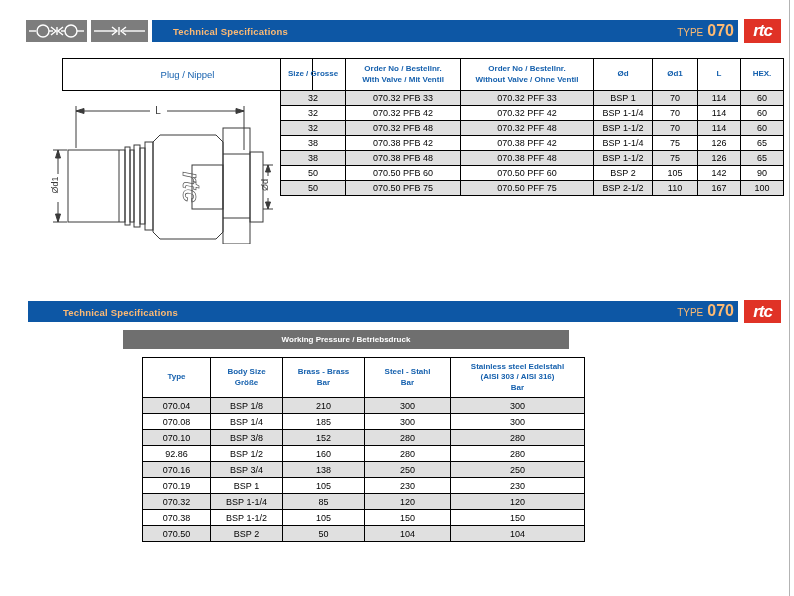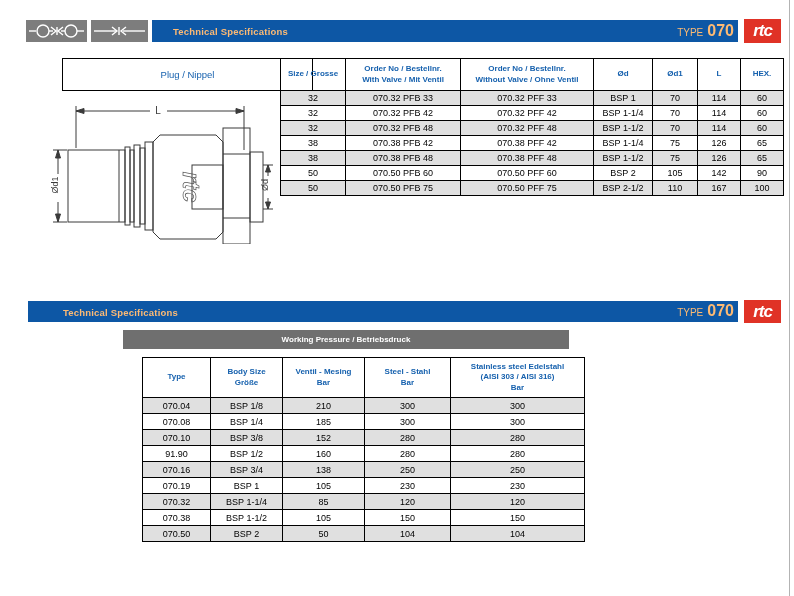--- a/index.html
+++ b/index.html
@@ -238,21 +238,21 @@
         <col style="width:72px">
         <col style="width:82px">
         <col style="width:86px">
         <col style="width:134px">
     </colgroup>
     <thead>
       <tr>
           <th>Type</th>
           <th>Body Size
 Größe</th>
-          <th>Ventil - Mesing
+          <th>Brass - Brass
 Bar</th>
           <th>Steel - Stahl
 Bar</th>
           <th>Stainless steel Edelstahl
 (AISI 303 / AISI 316)
 Bar</th>
         </tr>
     </thead>
     <tbody>
         <tr>
@@ -270,21 +270,21 @@
           <td>300</td>
         </tr>
         <tr>
           <td>070.10</td>
           <td>BSP 3/8</td>
           <td>152</td>
           <td>280</td>
           <td>280</td>
         </tr>
         <tr>
-          <td>91.90</td>
+          <td>92.86</td>
           <td>BSP 1/2</td>
           <td>160</td>
           <td>280</td>
           <td>280</td>
         </tr>
         <tr>
           <td>070.16</td>
           <td>BSP 3/4</td>
           <td>138</td>
           <td>250</td>

